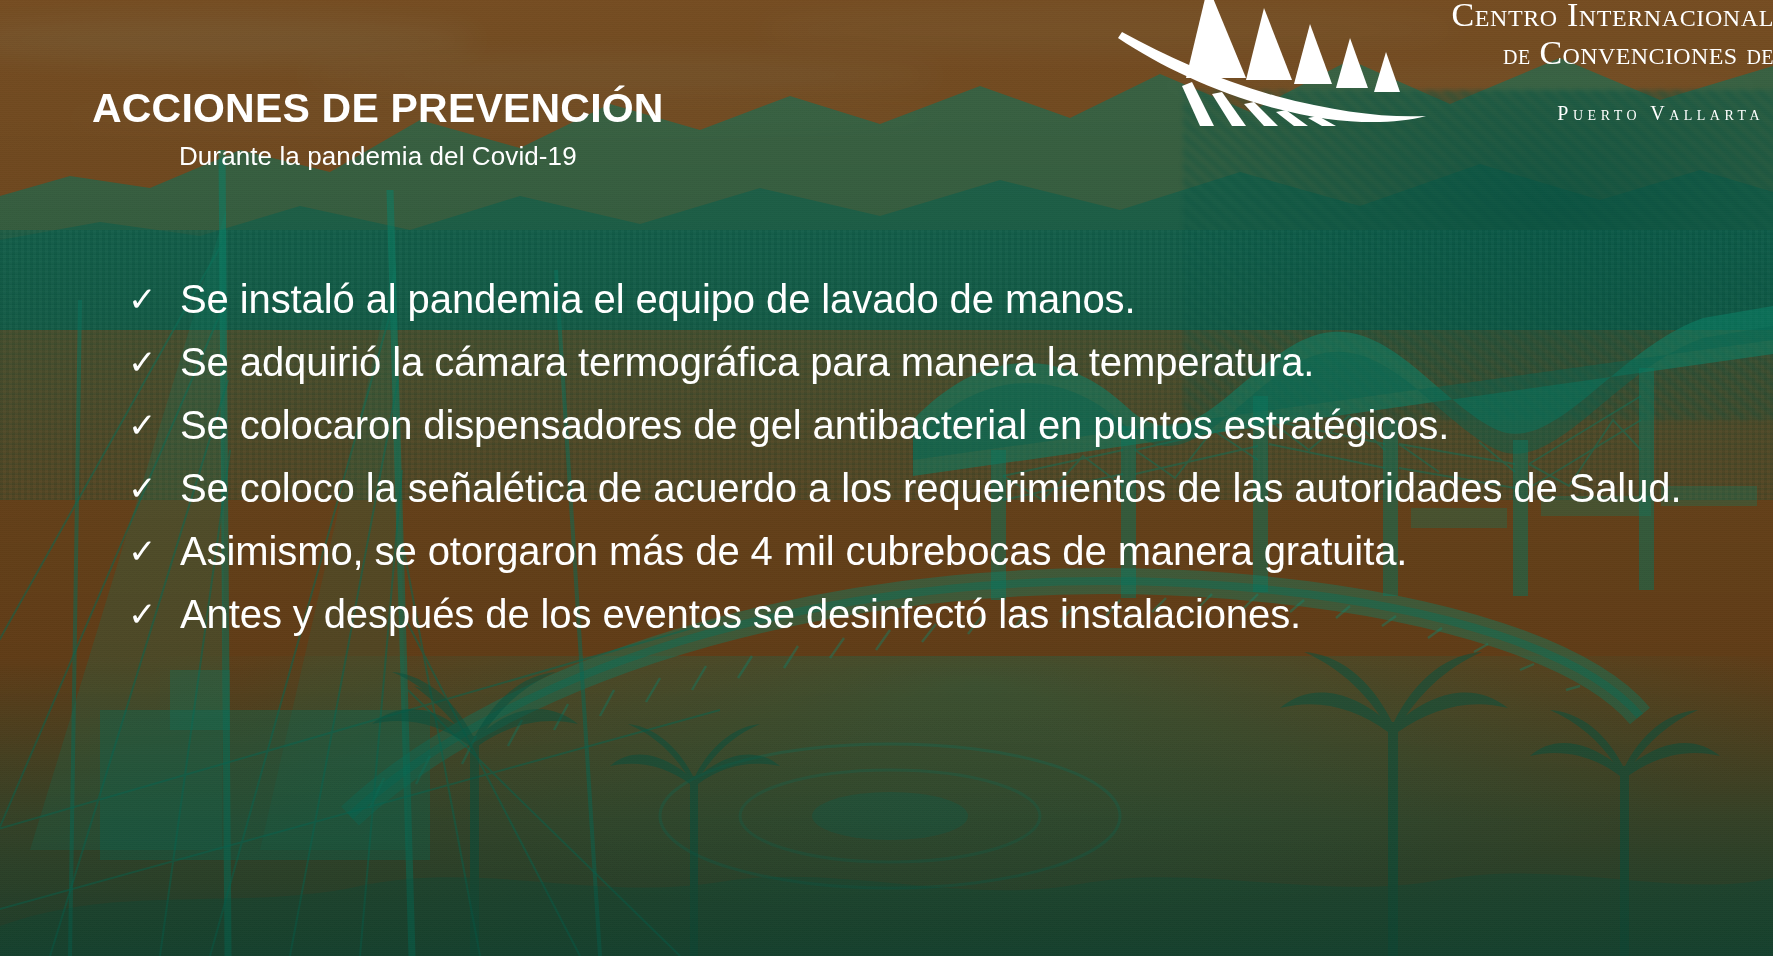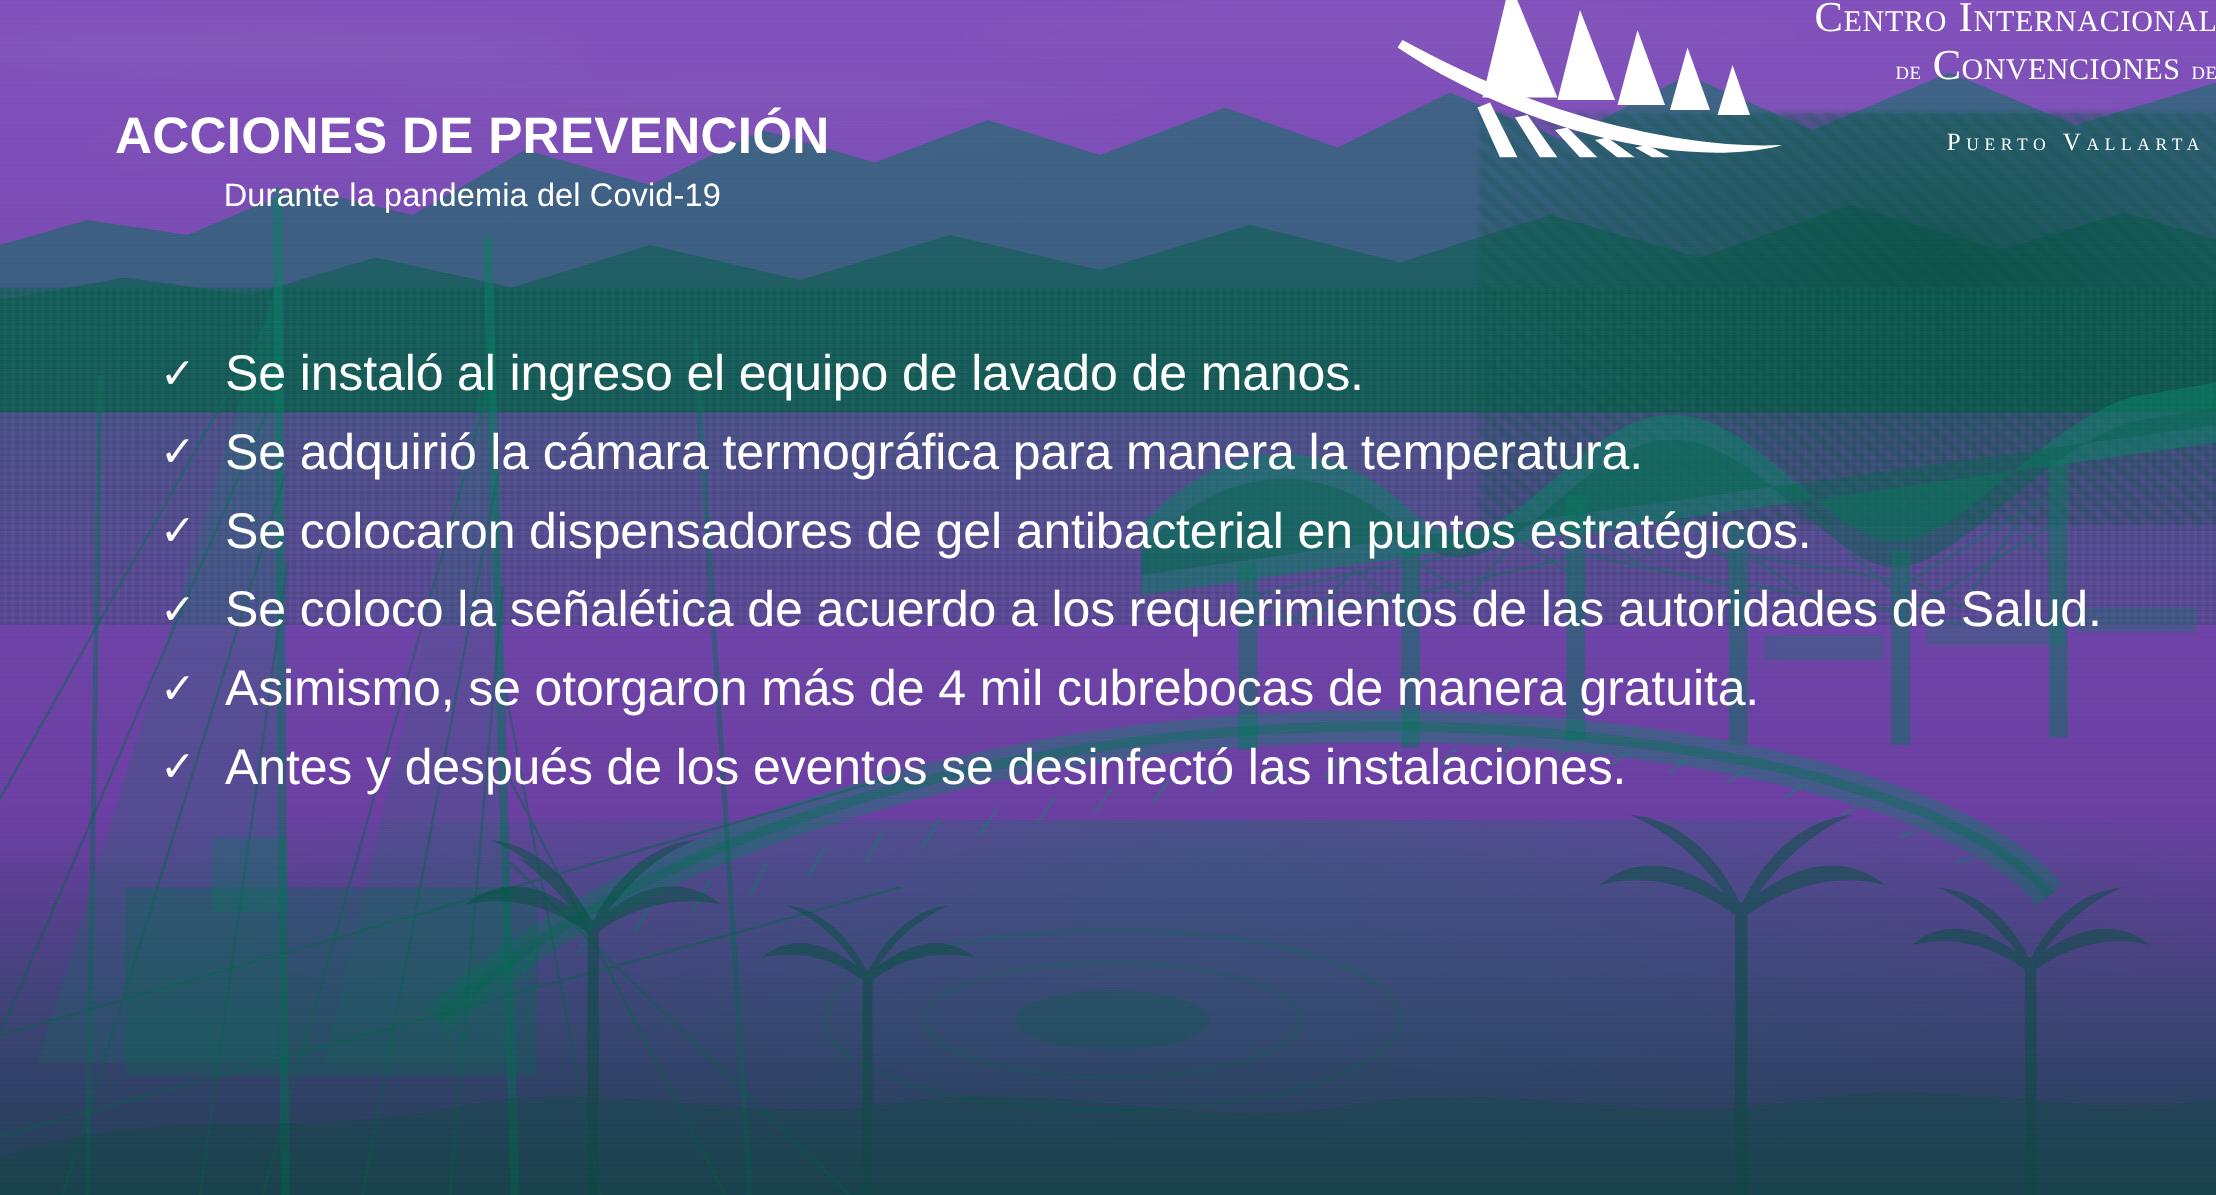--- a/index.html
+++ b/index.html
@@ -7,21 +7,21 @@
   html,body{
     background:#0a5c4f;
   }
 
   .slide{
     position:relative;
     width:1773px;
     height:956px;
     overflow:hidden;
     font-family:"Liberation Sans", sans-serif;
-    background:#d946ef;
+    background:#c2410c;
   }
 
   
   .bg{ position:absolute; inset:0; overflow:hidden; }
 
   
   .bg-sky{
     position:absolute; inset:0;
     background:
       linear-gradient(180deg,
@@ -142,21 +142,21 @@
     letter-spacing:.6px;
     font-variant:small-caps;
     white-space:nowrap;
   }
   .logo-line2{
     font-size:34px; line-height:38px;
     letter-spacing:.4px;
     font-variant:small-caps;
     white-space:nowrap;
   }
-  .logo-line2 .small{ font-size:22px; }
+  .logo-line2 .small{ font-size:28px; }
   .logo-line3{
     margin-top:26px;
     font-size:20px; line-height:26px;
     letter-spacing:4.5px;
     font-variant:small-caps;
     white-space:nowrap;
     padding-right:10px;
   }
 
   
@@ -418,21 +418,21 @@
     </div>
 
     <div class="title-block">
       <div class="title">ACCIONES DE PREVENCIÓN</div>
       <div class="subtitle">Durante la pandemia del Covid-19</div>
     </div>
 
     <div class="bullets">
       <div class="bullet">
         <span class="check">✓</span>
-        <span class="btext">Se instaló al ingreso el equipo de lavado de manos.</span>
+        <span class="btext">Se instaló al pandemia el equipo de lavado de manos.</span>
       </div>
       <div class="bullet">
         <span class="check">✓</span>
         <span class="btext">Se adquirió la cámara termográfica para manera la temperatura.</span>
       </div>
       <div class="bullet">
         <span class="check">✓</span>
         <span class="btext">Se colocaron dispensadores de gel antibacterial en puntos estratégicos.</span>
       </div>
       <div class="bullet">

